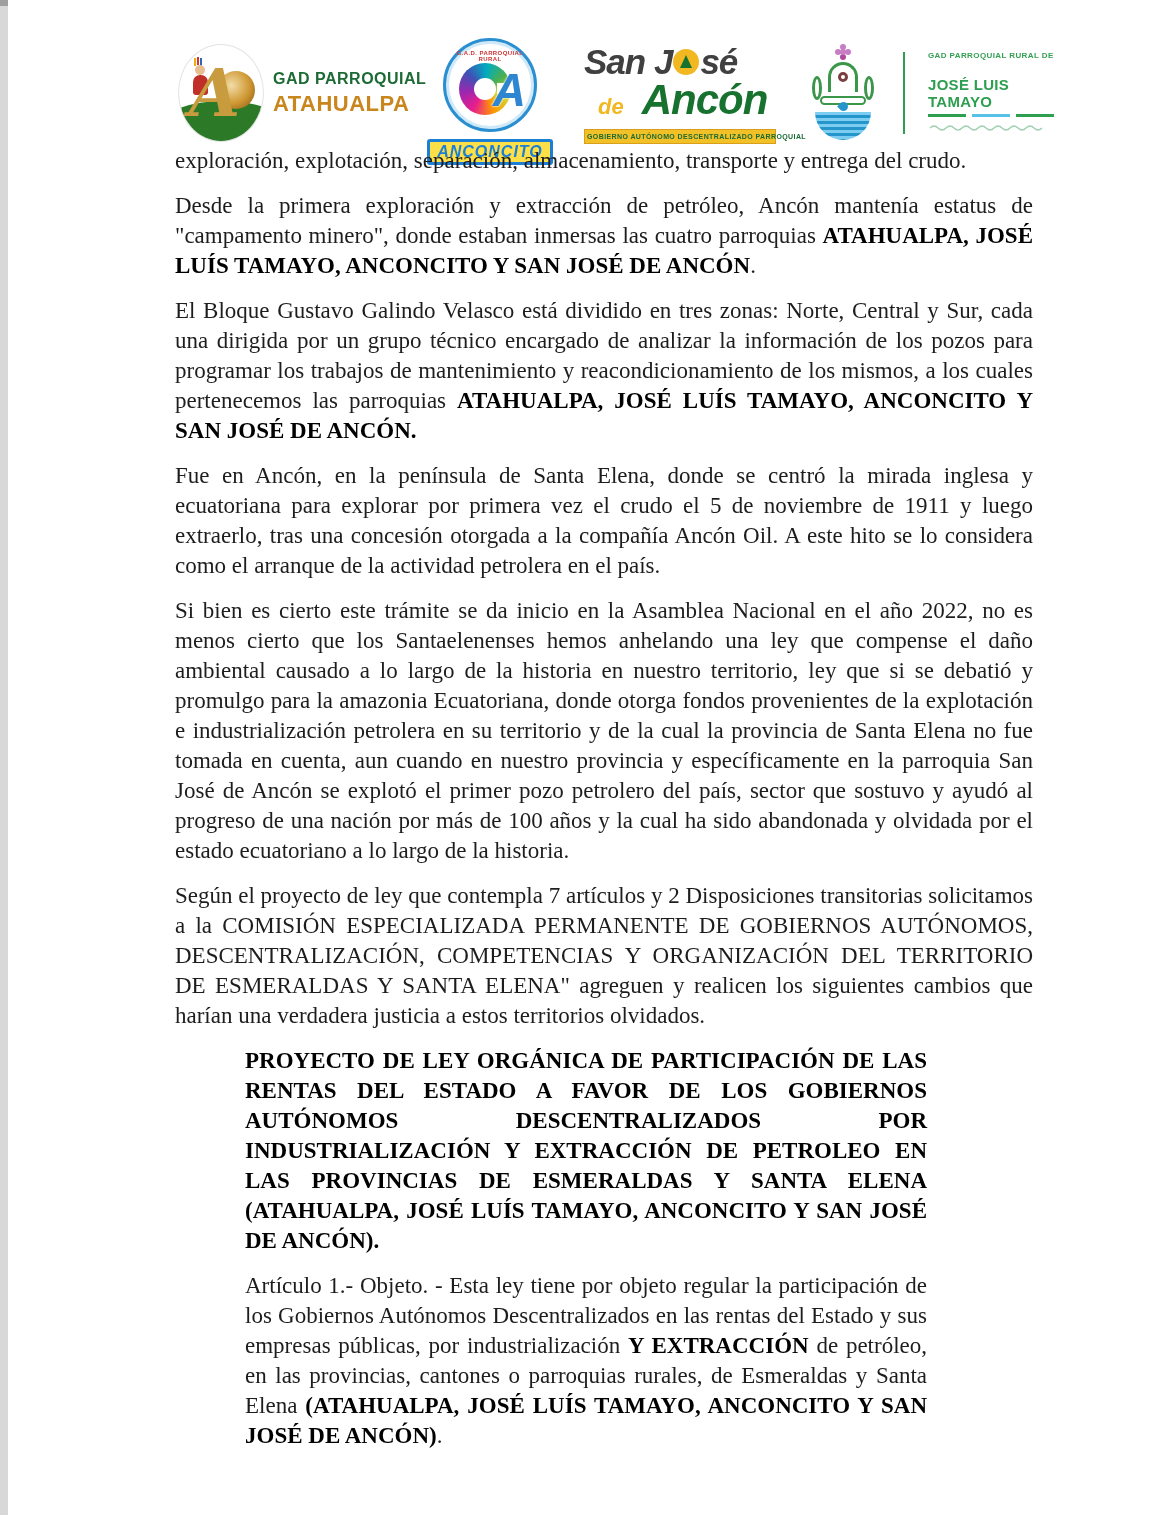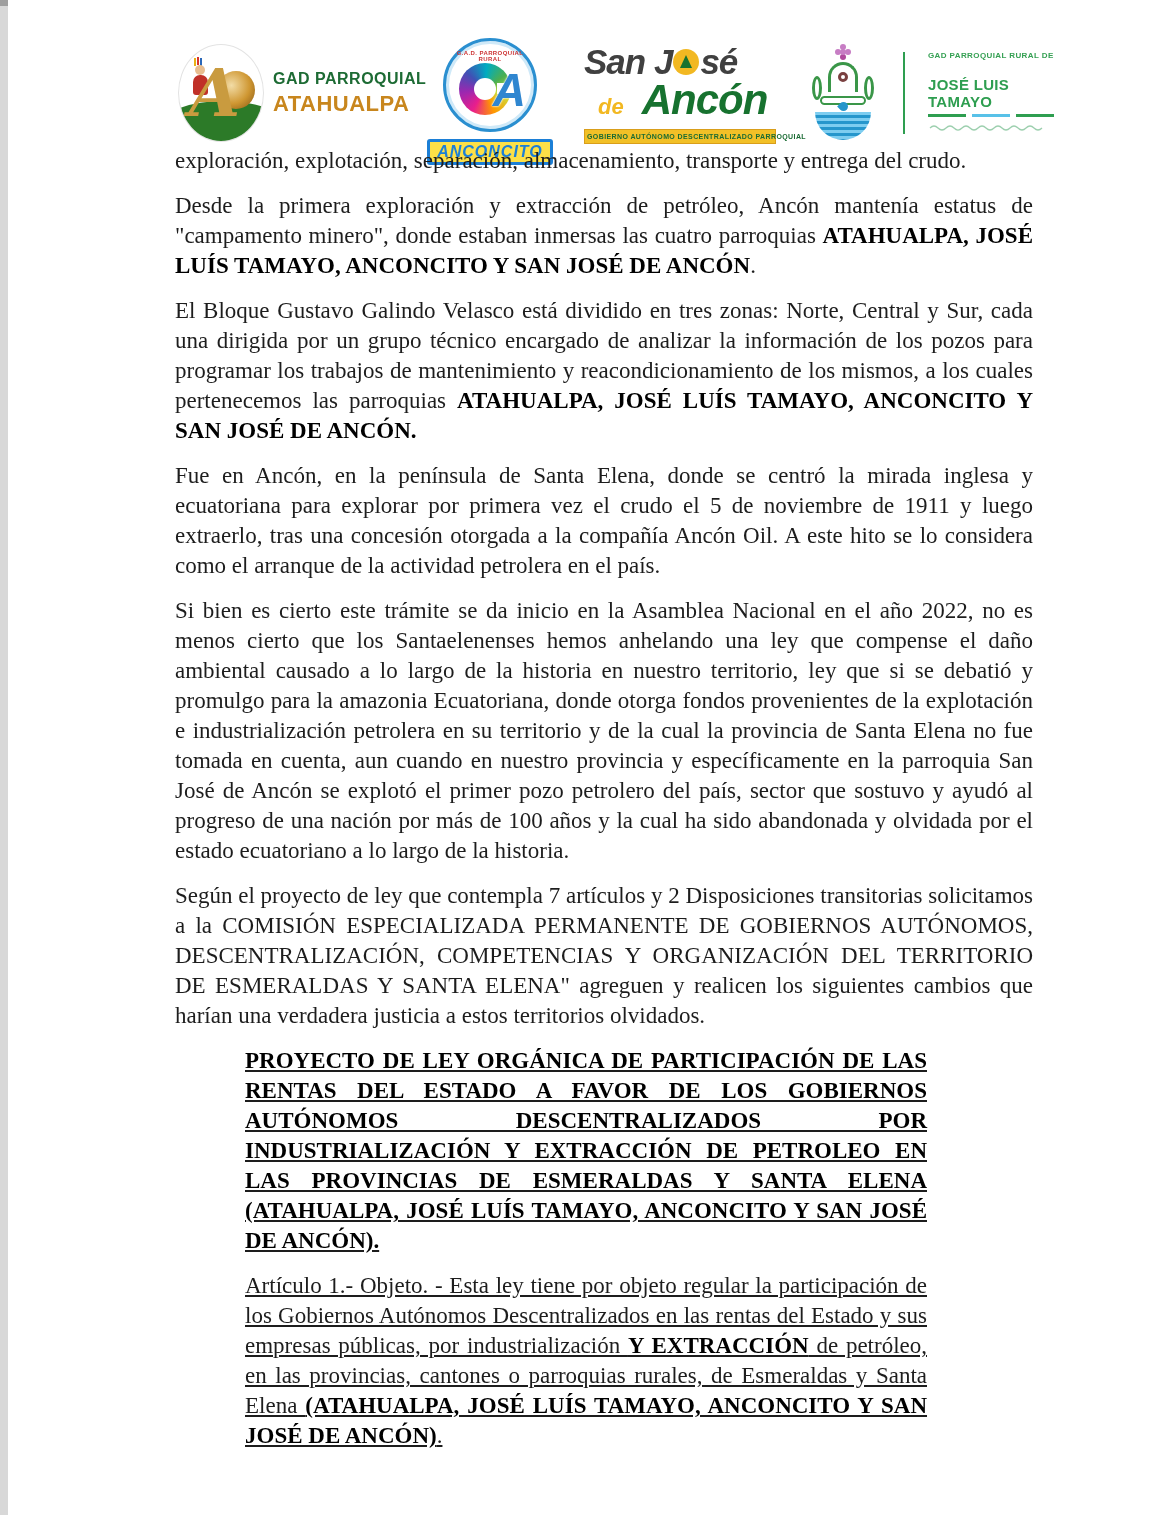--- a/index.html
+++ b/index.html
@@ -103,21 +103,21 @@
   .jlt-bars span { display: block; height: 3px; width: 38px; }
   .jlt-bars .g { background: #2e9e50; } .jlt-bars .t { background: #58c1e8; }
   .jlt-script { margin-top: 6px; opacity: .75; }
 
   
   .doc {
     position: absolute; left: 175px; top: 146px; width: 858px;
     font-size: 23px; line-height: 30px; color: #1d1d1d; text-align: justify;
   }
   .doc p { margin: 0 0 15px 0; }
-  .doc p.indent { margin-left: 70px; margin-right: 106px; text-decoration: underline; }
+  .doc p.indent { margin-left: 70px; margin-right: 106px; }
   .doc p.gap-lg { margin-top: 10px; }
   .doc b { font-weight: 700; color: #000; }
 </style>
 </head>
 <body>
 
 <div class="scan-edge"></div>
 
 <div class="hdr">
 

